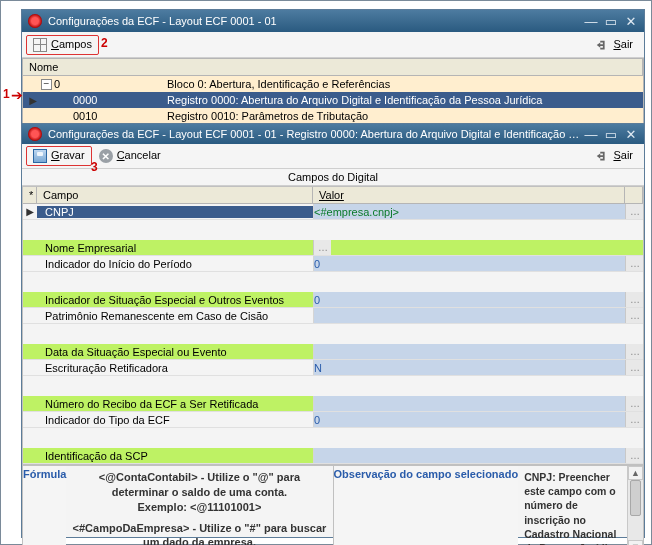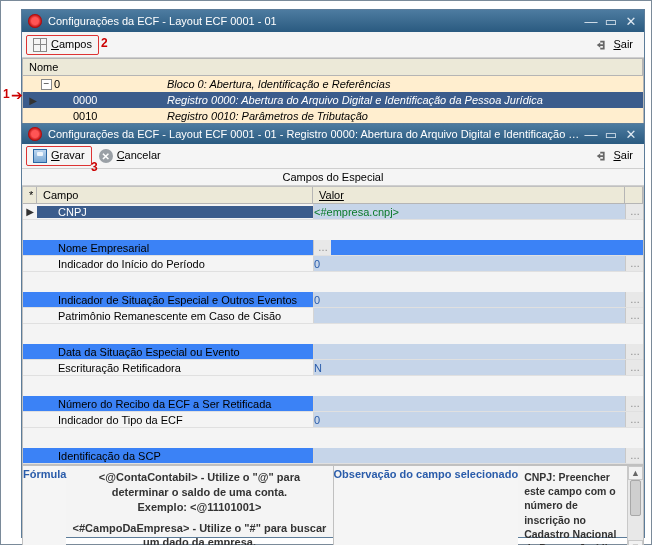--- a/index.html
+++ b/index.html
@@ -26,41 +26,41 @@
   .arrow { position: absolute; color: #c00; font-size: 14px; z-index: 10; }
   
   .win-top { position: absolute; left: 20px; top: 8px; right: 6px; }
   .grid-head { display: flex; background: #ece9d8; border: 1px solid #b5b5b5; }
   .grid-head .col { padding: 2px 6px; border-right: 1px solid #b5b5b5; }
   .col-code { width: 138px; }
   .col-name { flex: 1; }
   .grid-body { border: 1px solid #b5b5b5; border-top: none; }
   .row { display: flex; height: 16px; align-items: center; }
   .row .cell-code { width: 138px; padding-left: 4px; display:flex; align-items:center; gap:2px; }
-  .row .cell-name { flex: 1; padding-left: 6px; font-style: italic; }
+  .row .cell-name { flex: 1; padding-left: 6px; }
   .row.alt { background: #ffeecf; }
   .row.sel { background: #3b5c8c; color: #fff; }
   .row.sel .cell-name { color: #fff; }
   .tree-toggle { width:11px; height:11px; border:1px solid #888; background:#fff; display:inline-flex; align-items:center; justify-content:center; font-size:10px; line-height:1; color:#333; }
   .tree-indent { display:inline-block; width:14px; }
   .row-arrow { width:12px; display:inline-flex; justify-content:center; color:#333; font-size:10px; }
   
   .win-reg { position: absolute; left: 20px; top: 122px; right: 6px; bottom: 6px; display:flex; flex-direction:column; }
   .reg-title { background:#f5f5f5; text-align:center; padding:2px 0; border-bottom:1px solid #cfcfcf; }
   .reg-grid { flex:0 0 auto; border:1px solid #c0c0c0; margin: 0; }
   .reg-head { display:flex; background:#ece9d8; }
   .reg-head .h { padding:2px 6px; border-right:1px solid #b5b5b5; border-bottom:1px solid #b5b5b5; }
   .h-star { width:14px; }
   .h-campo { width:276px; }
   .h-valor { flex:1;text-decoration:underline; }
   .h-btn { width:18px; }
   .reg-row { display:flex; height:16px; align-items:center; border-bottom:1px solid #e0e0e0; }
-  .reg-row.alt { background:#3b82f6;margin-top:20px; }
+  .reg-row.alt { background:#bef264;margin-top:20px; }
   .c-star { width:14px; }
-  .c-campo { width:276px; padding-left:21px; }
+  .c-campo { width:276px; padding-left:8px; }
   .c-valor { flex:1; background:#c6d5e9; color:#2a5caa; border-left:1px solid #d5d5d5; height:100%; display:flex; align-items:center; }
   .c-btn { width:18px; background:#e8e8e8; border-left:1px solid #c8c8c8; display:flex; align-items:center; justify-content:center; color:#888; height:100%; cursor:pointer; font-size:10px; letter-spacing:-1px; }
   .reg-row.sel .c-campo { background:#3b5c8c; color:#fff; }
   .reg-row.sel .row-arrow{ color:#333; }
   .c-valor.green { color:#0a7a2a; }
   .c-valor.blue { color:#2a5caa; }
   .body-fill { flex:1; background:#fff; border:1px solid #c0c0c0; border-top:none; border-bottom:none; }
   .bottom-panes { display:flex; border:1px solid #c0c0c0; height:90px; }
   .pane { flex:1; display:flex; flex-direction:row;font-weight:bold; }
   .pane + .pane { border-left:1px solid #c0c0c0; }
@@ -164,21 +164,21 @@
       <div class="spacer"></div>
       <div class="tool-btn">
         <span class="ico ico-exit">
           <svg viewBox="0 0 16 16">
               <path d="M6 3h5v10H6v-2h3V5H6z M2 8l4-3v2h3v2H6v2z" fill="#666"></path>
             </svg>
         </span>
         <span><span class="und">S</span><span>air</span></span>
       </div>
     </div>
-    <div class="reg-title">Campos do Especial</div>
+    <div class="reg-title">Campos do Digital</div>
     <div class="reg-grid">
       <div class="reg-head">
         <div class="h h-star">*</div>
         <div class="h h-campo">Campo</div>
         <div class="h h-valor">Valor</div>
         <div class="h h-btn"></div>
       </div>
       <div id="reg-grid-body">
           <div class="reg-row sel">
             <div class="c-star row-arrow">▶</div>

